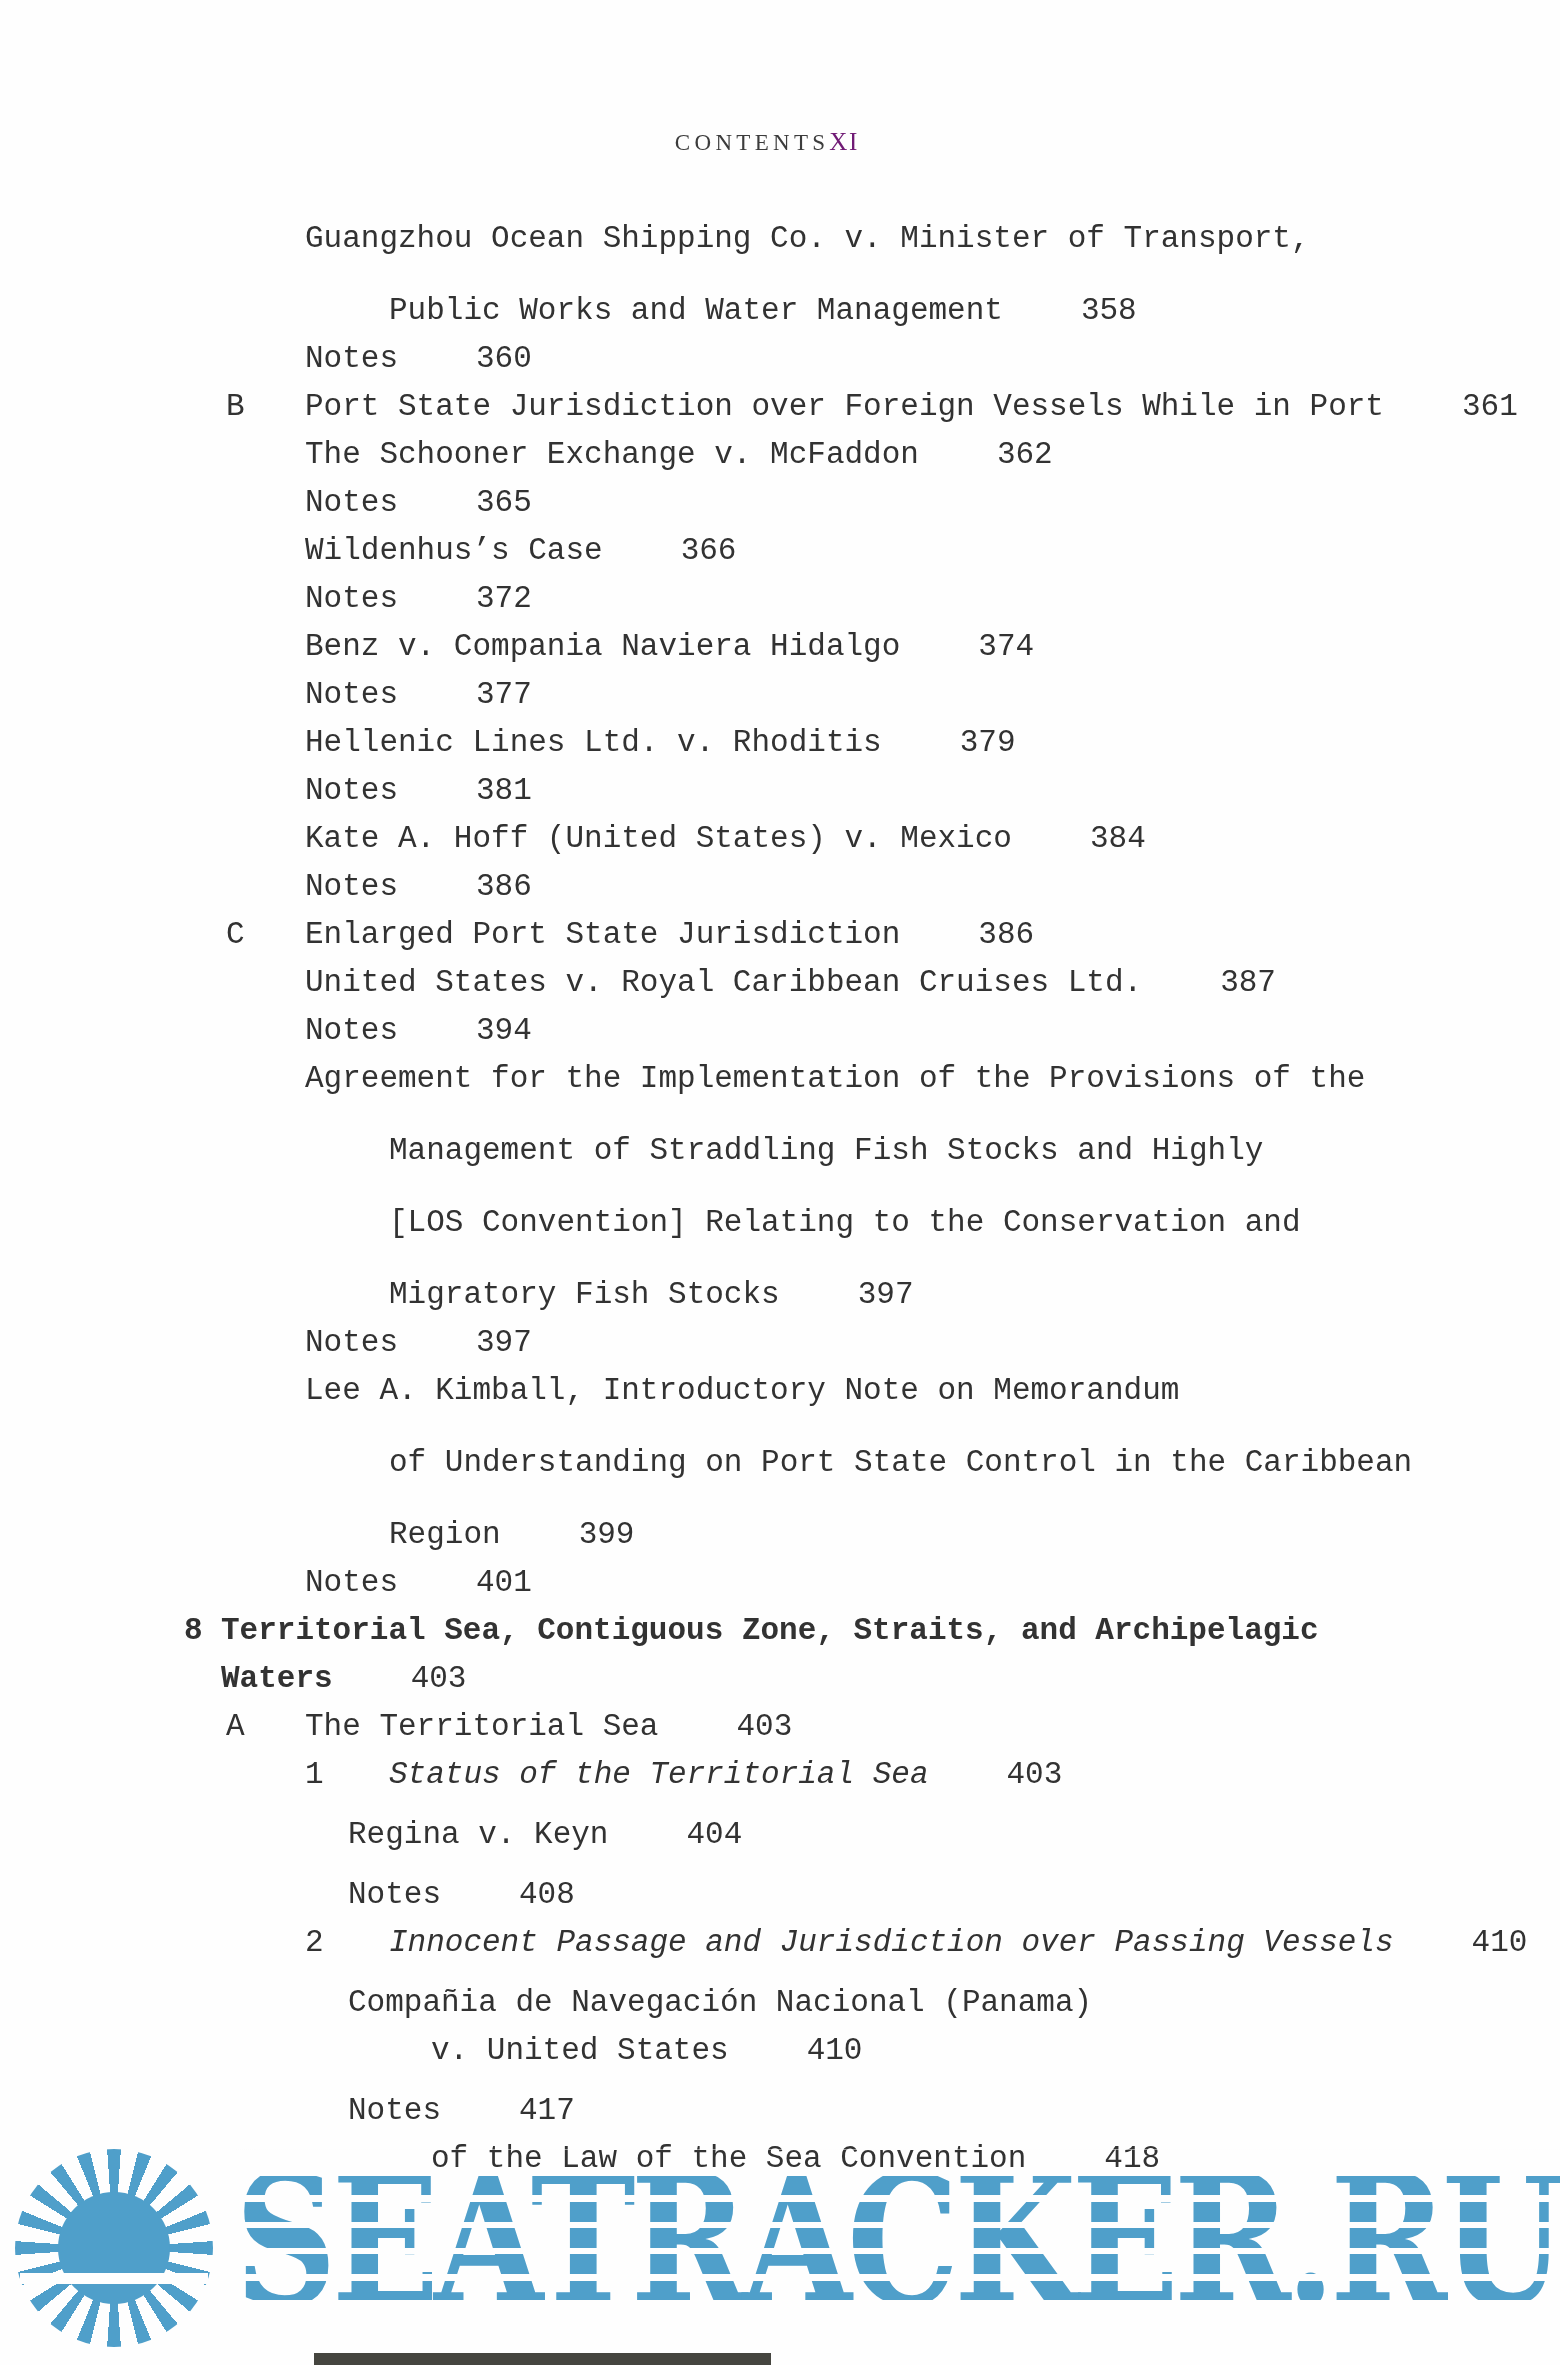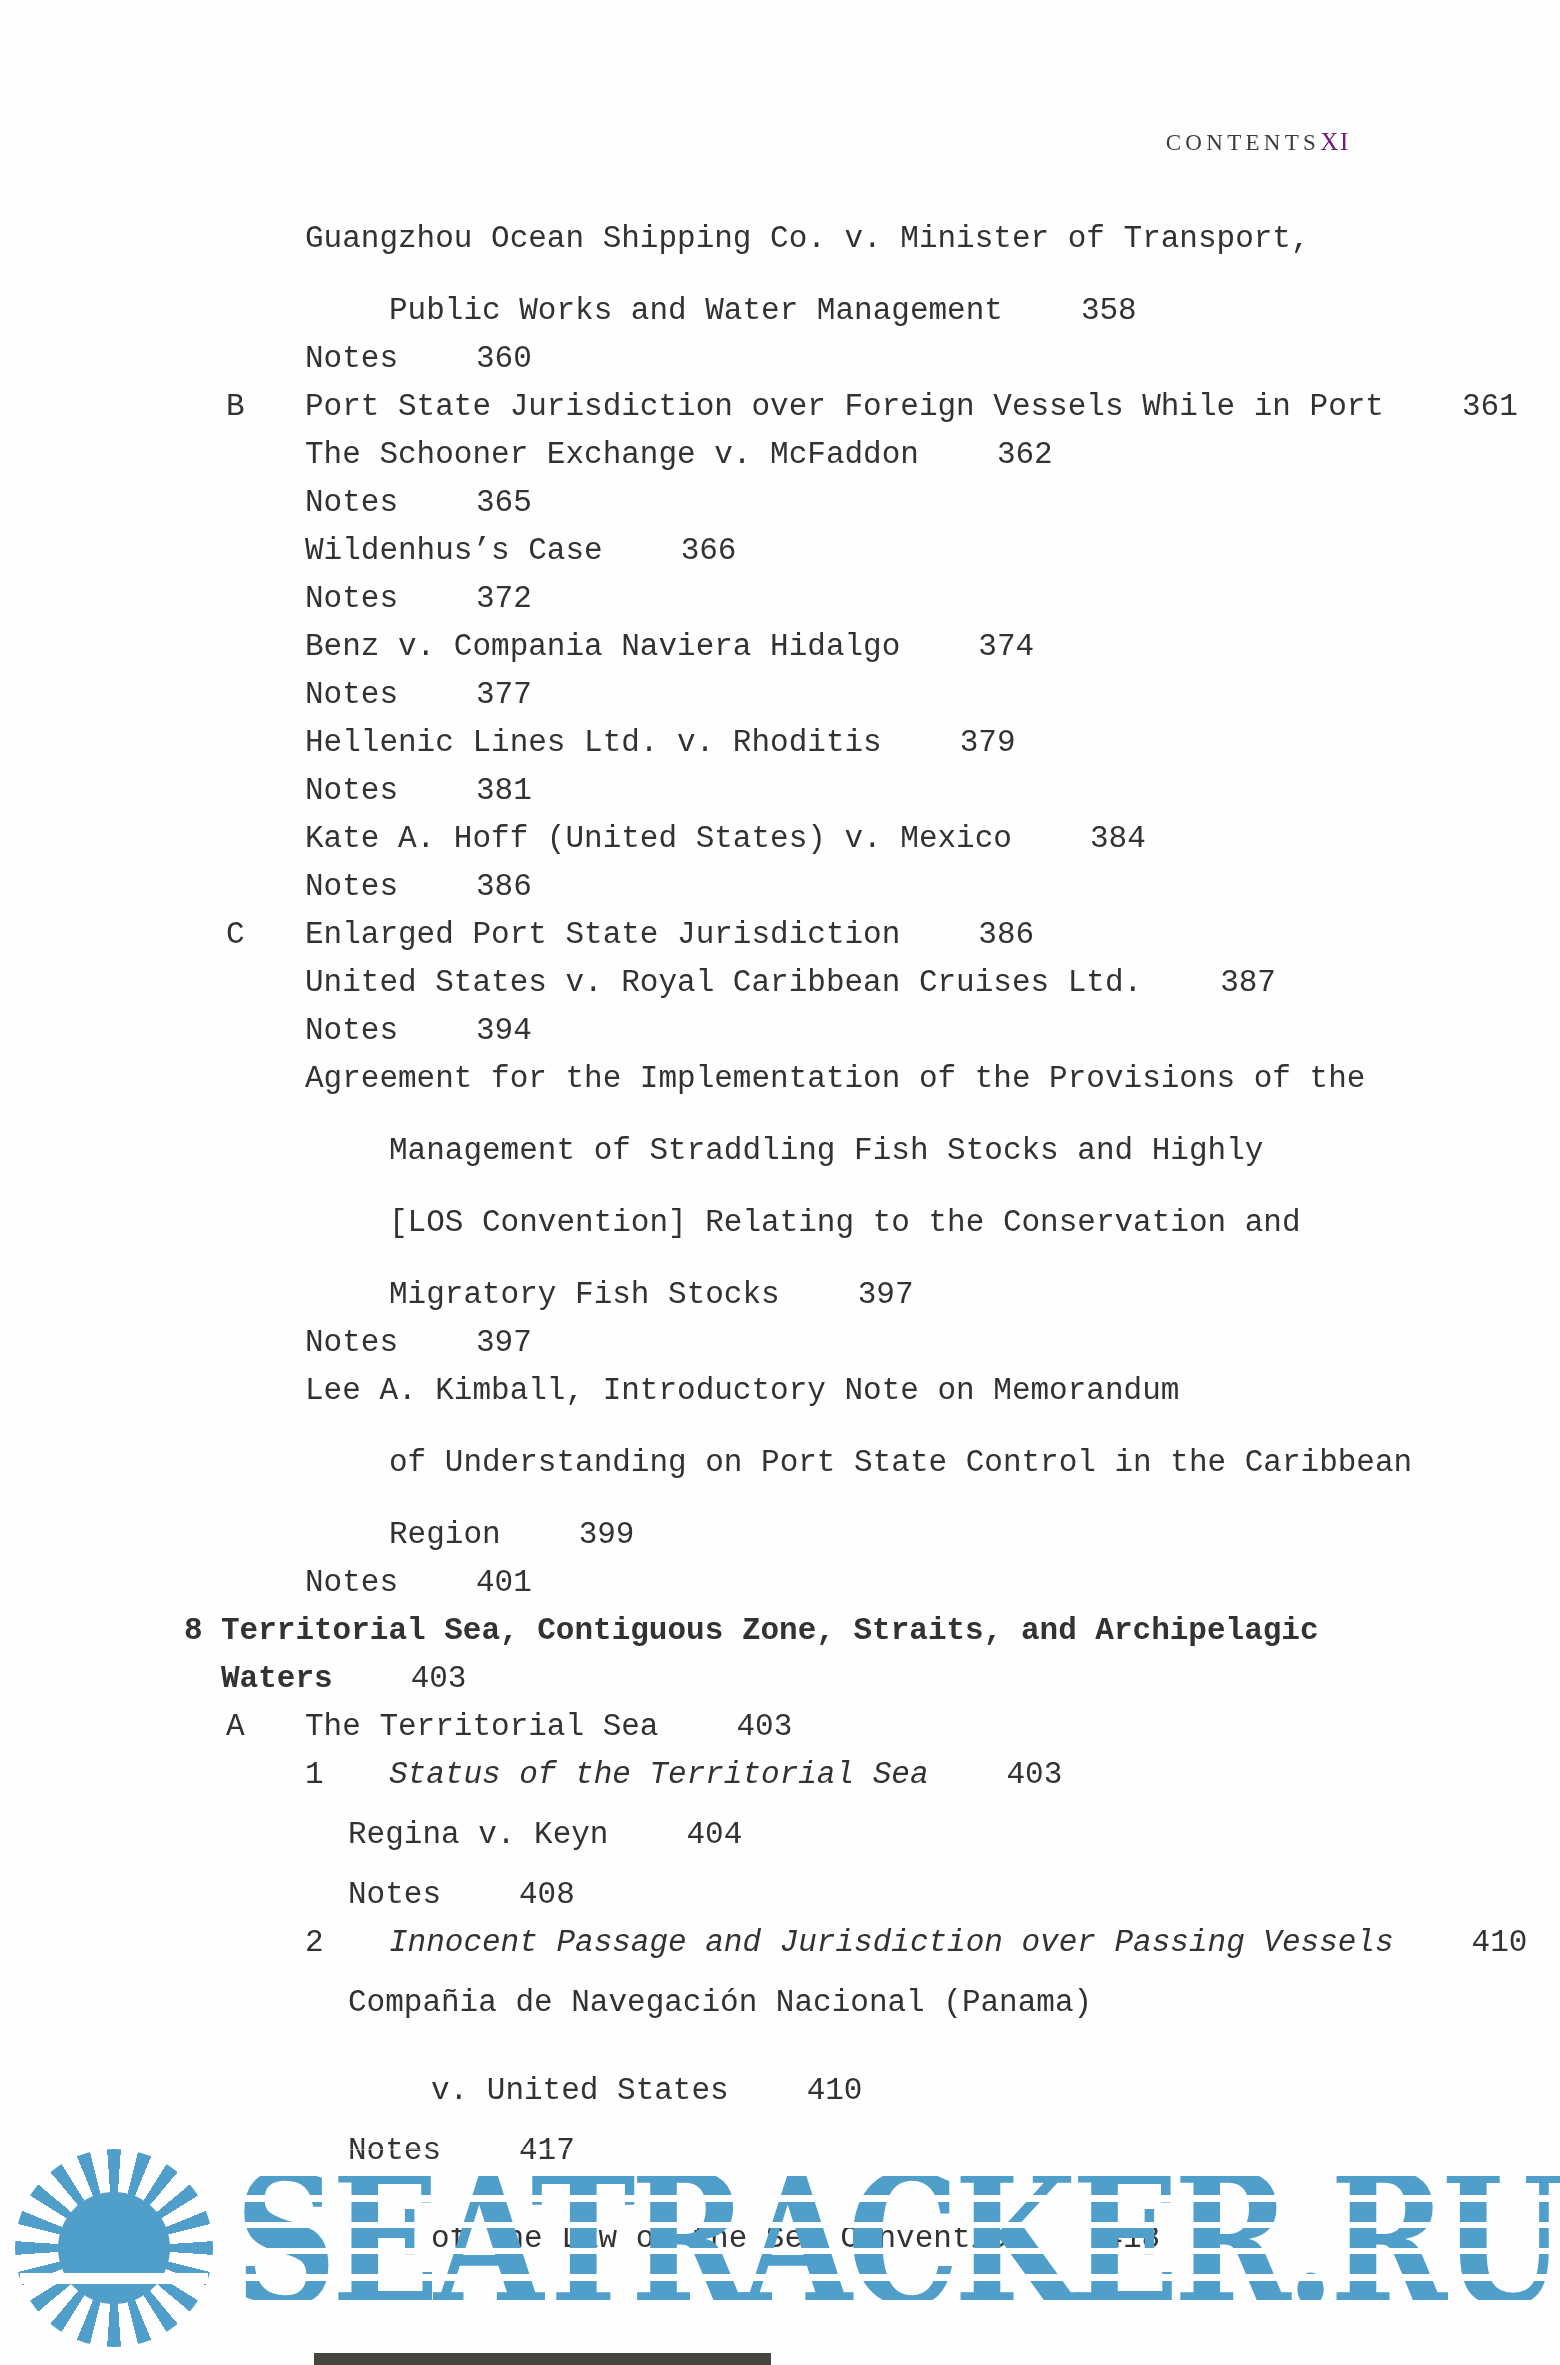--- a/index.html
+++ b/index.html
@@ -4,21 +4,21 @@
 <style>
   html,body{margin:0;padding:0;}
   body{
     width:1560px;height:2366px;position:relative;overflow:hidden;
     background:#fefefe;color:#323232;
     font-family:"Liberation Serif","DejaVu Serif",serif;
   }
   
   .header-row{
     position:absolute;top:128px;left:184px;width:1166px;
-    display:flex;justify-content:flex-end;align-items:baseline;
+    display:flex;justify-content:center;align-items:baseline;
   }
   .running-head{font-size:23px;letter-spacing:4.3px;color:#3c3c3c;}
   .folio{font-size:25px;letter-spacing:1.7px;color:#701a75;}
 
   
   .toc{
     position:absolute;top:215px;left:184px;width:1278px;
     font-size:31px;line-height:48px;font-family:Liberation Mono, monospace;
   }
   .line{position:relative;white-space:nowrap;}
@@ -28,21 +28,21 @@
   .s-case{padding-left:121px;}
   .s-cont{padding-left:205px;margin-top:24px;}
   .s-section{padding-left:121px;}
   .s-section .marker{left:42px;}
   .s-chapter,.s-chapter-cont{padding-left:37px;font-weight:bold;}
   .s-chapter .marker{left:0;font-weight:bold;}
   .s-sub{padding-left:205px;}
   .s-sub .marker{left:121px;font-style:normal;}
   .s-sub .text{font-style:italic;}
   .s-subcase{padding-left:164px;margin-top:12px;}
-  .s-subcont{padding-left:247px;margin-top:40px;}
+  .s-subcont{padding-left:247px;}
 
   
   .sun{
     position:absolute;left:15.3px;bottom:19px;width:198px;height:198px;border-radius:50%;
     background:repeating-conic-gradient(from -4deg,#4f9fca 0deg 8deg,#fefefe 8deg 18deg);
   }
   .sun::before{
     content:"";position:absolute;inset:43px;border-radius:50%;background:#4f9fca;
   }
   .sun::after{

